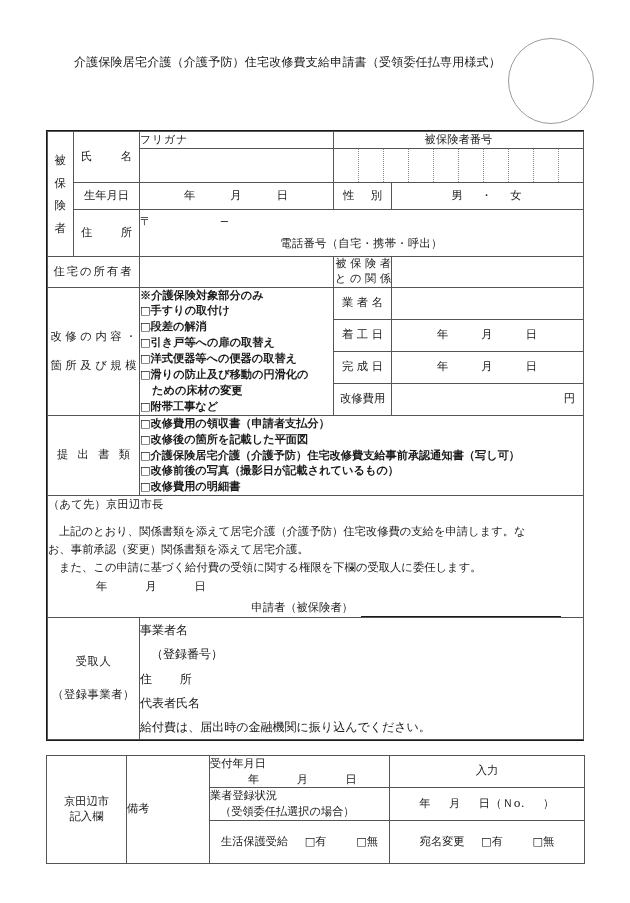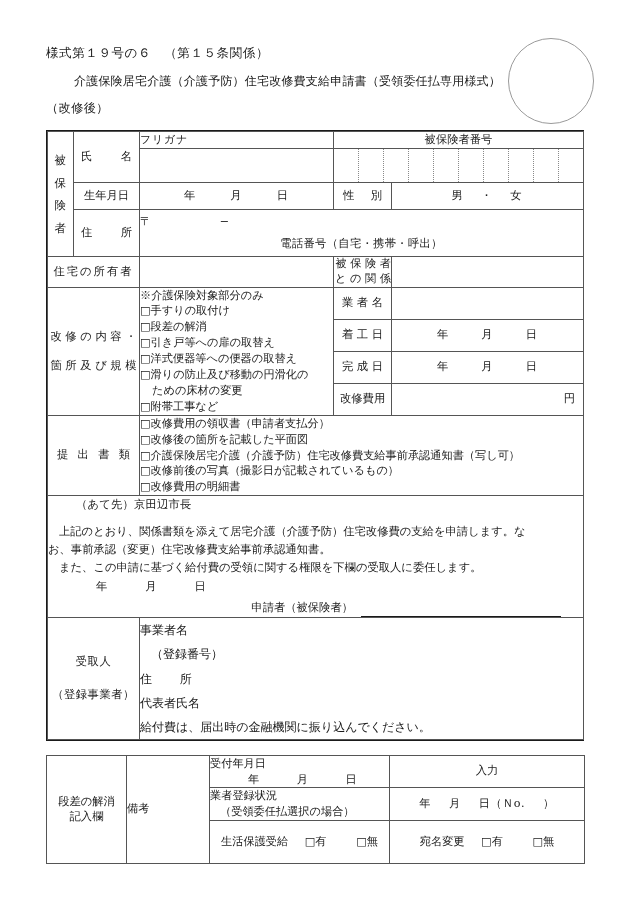--- a/index.html
+++ b/index.html
@@ -152,36 +152,36 @@
     font-size: 11.3px;
     margin-top: 6px;
     letter-spacing: 0.3px;
   }
 
   .chk-list {
     padding: 4px 6px 4px 8px;
     font-size: 11.2px;
     line-height: 1.42;
   }
-  .chk-list div { white-space: nowrap; }
+  .chk-list div { white-space: nowrap; font-weight: bold; }
   .indent { padding-left: 12px; }
 
   .twoline {
     font-size: 11.2px;
     line-height: 1.3;
     text-align: right;
   }
 
   
   .stmt {
     padding: 7px 9px 9px 9px;
     font-size: 11.3px;
     line-height: 1.62;
   }
-  .stmt .to { letter-spacing: 0.2px; padding-left: 28px; }
+  .stmt .to { letter-spacing: 0.2px; }
   .stmt p { margin: 0; }
   .stmt .body { margin-top: 8px; text-indent: 11px; }
   .stmt .body2 { text-indent: 11px; }
   .stmt .dateline {
     margin-top: 1px;
     padding-left: 48px;
     letter-spacing: 1px;
   }
   .sign-row {
     margin-top: 2px;
@@ -254,23 +254,21 @@
   }
   .chk-inline .g { margin-left: 13px; }
   .chk-inline .g2 { margin-left: 26px; }
 </style>
 </head>
 <body>
 
 <div class="page">
 
   <div class="header">
-    <div class="hdr-line1">様式第１９号の６　（第１５条関係）</div>
     <div class="hdr-line2">介護保険居宅介護（介護予防）住宅改修費支給申請書（受領委任払専用様式）</div>
-    <div class="hdr-line3">（改修後）</div>
   </div>
   <div class="stamp-circle"></div>
 
   <div class="outer-main">
     <table class="frm">
       <colgroup>
         <col style="width:26px">
         <col style="width:66px">
         <col style="width:194px">
         <col style="width:58px">
@@ -451,21 +449,21 @@
             <div>□介護保険居宅介護（介護予防）住宅改修費支給事前承認通知書（写し可）</div>
             <div>□改修前後の写真（撮影日が記載されているもの）</div>
             <div>□改修費用の明細書</div>
           </td>
         </tr>
 
         <tr>
           <td class="stmt" colspan="5">
             <p class="to">（あて先）京田辺市長</p>
             <p class="body">上記のとおり、関係書類を添えて居宅介護（介護予防）住宅改修費の支給を申請します。な</p>
-            <p>お、事前承認（変更）住宅改修費支給事前承認通知書。</p>
+            <p>お、事前承認（変更）関係書類を添えて居宅介護。</p>
             <p class="body2">また、この申請に基づく給付費の受領に関する権限を下欄の受取人に委任します。</p>
             <p class="dateline">年　　　月　　　日</p>
             <div class="sign-row">
               <span>申請者（被保険者）</span>
               <span class="sign-line"></span>
             </div>
           </td>
         </tr>
 
         <tr>
@@ -496,21 +494,21 @@
     <table class="frm">
       <colgroup>
         <col style="width:80px">
         <col style="width:83px">
         <col style="width:180px">
         <col style="width:195px">
       </colgroup>
       <tbody>
         <tr>
           <td class="bt-label" rowspan="3">
-            <div>段差の解消</div>
+            <div>京田辺市</div>
             <div>記入欄</div>
           </td>
           <td class="bt-topleft" rowspan="3">
             <span>備考</span>
           </td>
           <td class="stacked" style="height:30px">
             <div>受付年月日</div>
             <div class="row2">年　　　月　　　日</div>
           </td>
           <td class="ctr">入力</td>

